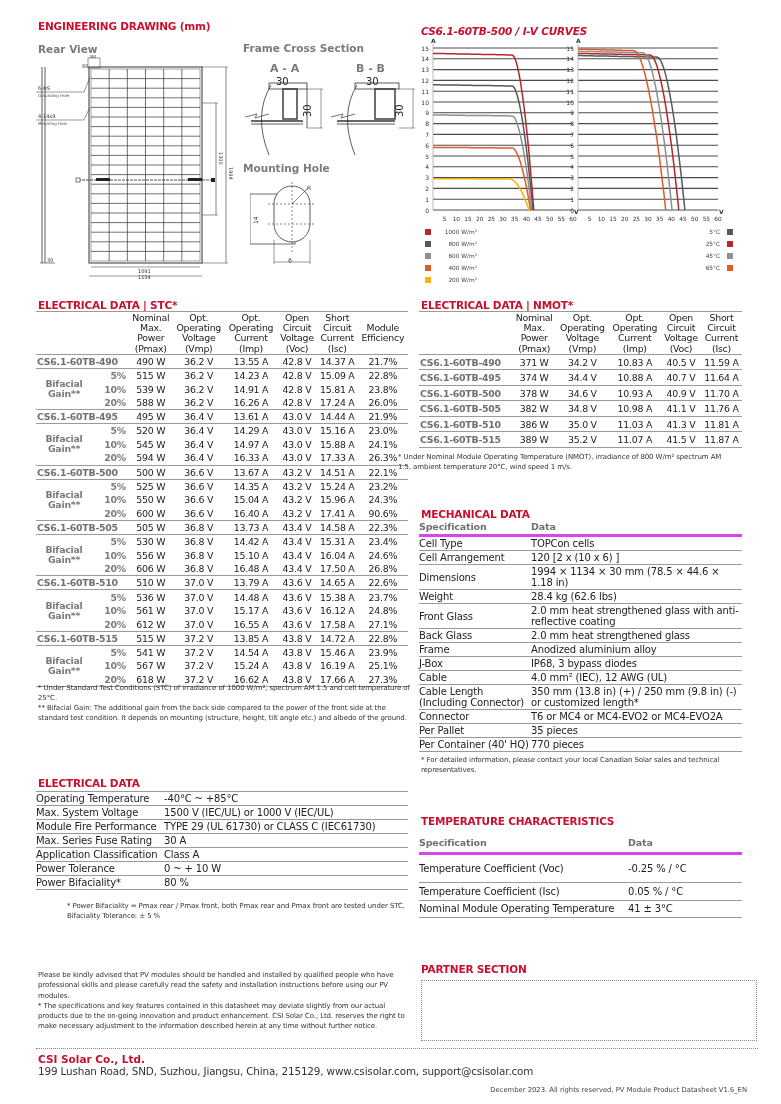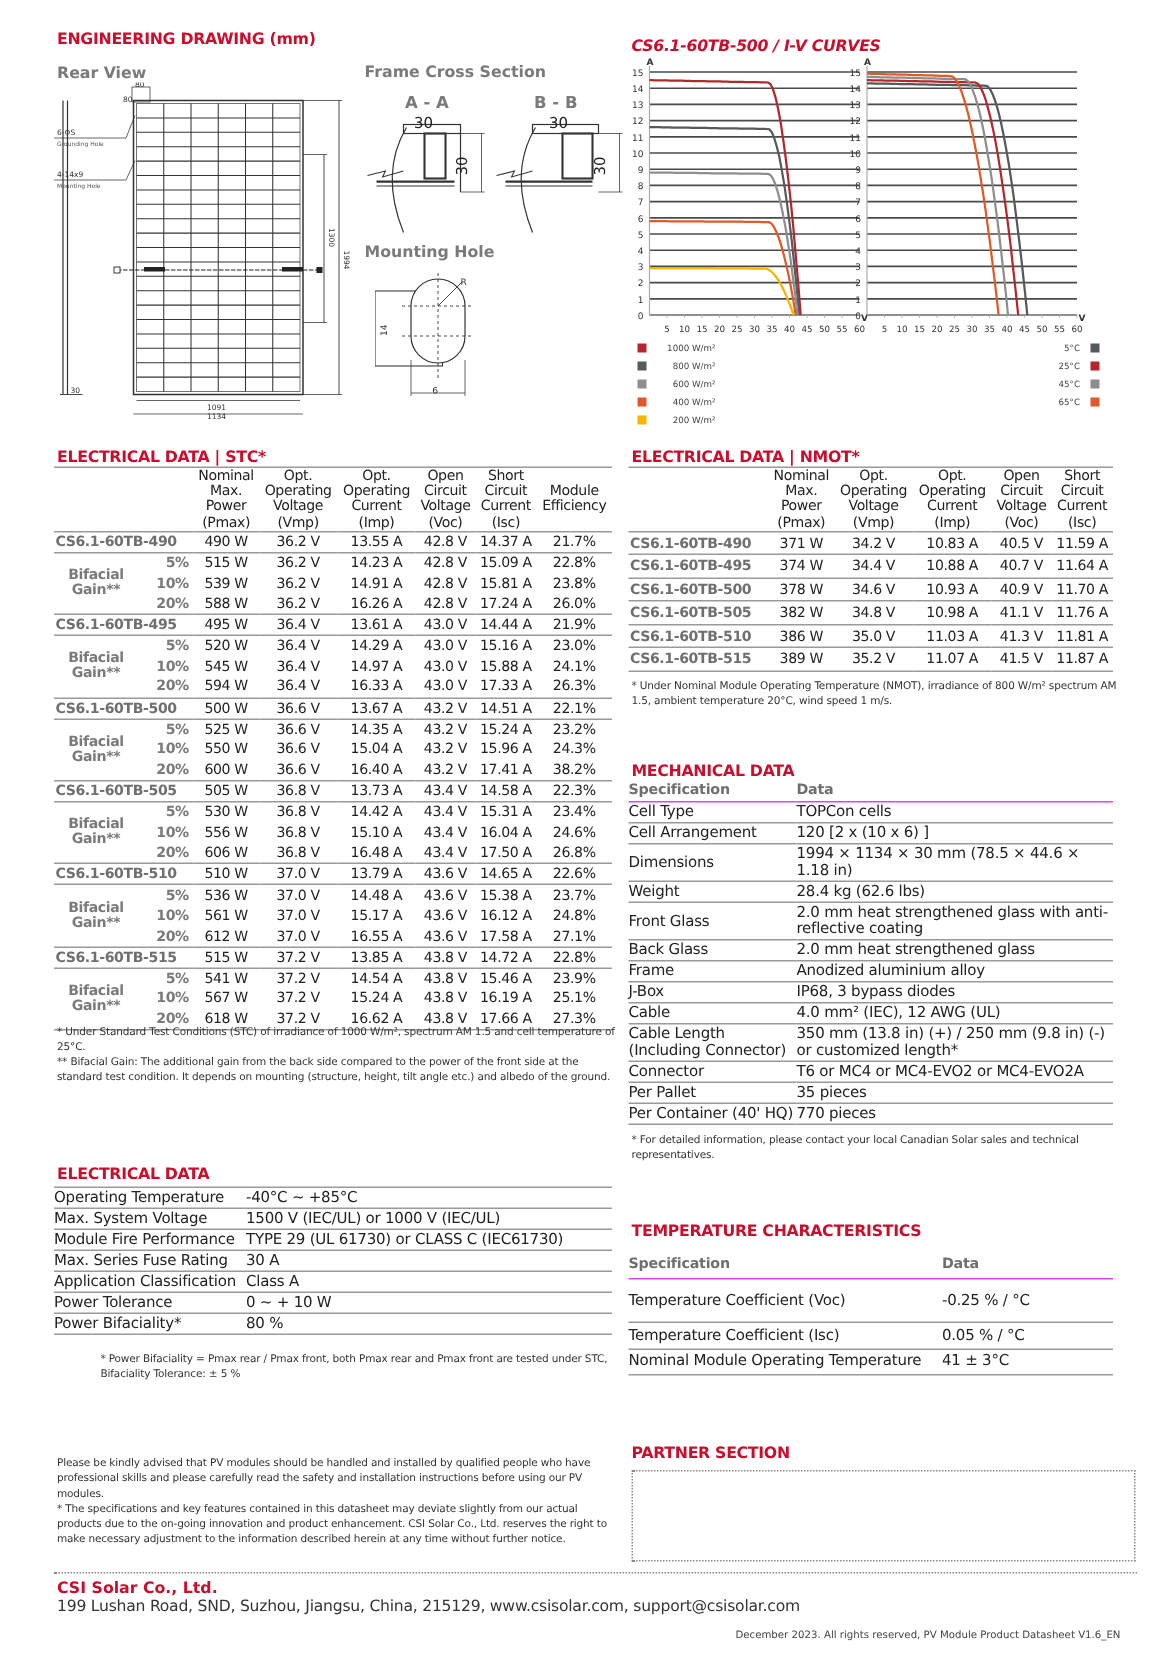--- a/index.html
+++ b/index.html
@@ -12,21 +12,21 @@
   .stc, .nmot { font-size: 9.4px; letter-spacing: -0.25px; }
   .stc th, .nmot th { font-weight: normal; line-height: 10.2px; text-align: center; vertical-align: bottom; padding: 0 1px; border-bottom: 1px solid #9a9a9a; }
   .stc td, .nmot td { text-align: center; height: 13.8px; line-height: 13px; padding: 0 1px; }
   .stc tr.model td, .stc tr.g20 td { border-bottom: 1px solid #9a9a9a; }
   .stc td.model-name, .nmot td.model-name { color: #6f6f6f; font-weight: bold; text-align: left; white-space: nowrap; }
   .stc td.bif { color: #7a7a7a; font-weight: bold; text-align: center; line-height: 10px; }
   .stc td.pct { color: #7a7a7a; font-weight: bold; text-align: right; padding-right: 3px; }
   .nmot td { border-bottom: 1px solid #9a9a9a; height: 15.5px; }
   .kv { font-size: 10px; letter-spacing: -0.15px; width: 100%; }
   .kv td { border-bottom: 1px solid #9a9a9a; line-height: 11px; padding: 1px 0 1px 0; vertical-align: middle; }
-  .kv th { text-align: left; color: #6f6f6f; font-weight: bold; font-size: 9.5px; border-bottom: 1px solid #d946ef; padding-bottom: 2px; }
+  .kv th { text-align: left; color: #6f6f6f; font-weight: bold; font-size: 9.5px; border-bottom: 3px solid #d946ef; padding-bottom: 2px; }
   .note { font-size: 7px; line-height: 10px; color: #333; letter-spacing: -0.1px; }
   .dotted-line { border-top: 1px dotted #888; }
 </style>
 </head>
 <body>
 
 <div class="abs sec-title" style="left:38px;top:20px;">ENGINEERING DRAWING (mm)</div>
 <div class="abs drawing-label" style="left:38px;top:43px;font-size:10.5px;">Rear View</div>
 <div class="abs drawing-label" style="left:243px;top:42px;font-size:10.5px;">Frame Cross Section</div>
 <div class="abs drawing-label" style="left:270px;top:62px;font-size:11px;">A - A</div>
@@ -457,21 +457,21 @@
         <td class="">15.96 A</td>
         <td class="">24.3%</td>
       </tr>
       <tr class="g20">
         <td class="pct">20%</td>
         <td class="">600 W</td>
         <td class="">36.6 V</td>
         <td class="">16.40 A</td>
         <td class="">43.2 V</td>
         <td class="">17.41 A</td>
-        <td class="">38.2%</td>
+        <td class="">90.6%</td>
       </tr>
       <tr class="model">
         <td colspan="2" class="model-name">CS6.1-60TB-505</td>
         <td>505 W</td>
         <td>36.8 V</td>
         <td>13.73 A</td>
         <td>43.4 V</td>
         <td>14.58 A</td>
         <td>22.3%</td>
       </tr>
@@ -673,21 +673,21 @@
       <tr>
         <td class="model-name">CS6.1-60TB-515</td>
         <td class="">389 W</td>
         <td class="">35.2 V</td>
         <td class="">11.07 A</td>
         <td class="">41.5 V</td>
         <td class="">11.87 A</td>
       </tr>
     </tbody>
 </table>
-<div class="abs note" style="left:421px;top:452px;width:330px;">* Under Nominal Module Operating Temperature (NMOT), irradiance of 800 W/m² spectrum AM 1.5, ambient temperature 20°C, wind speed 1 m/s.</div>
+<div class="abs note" style="left:398px;top:452px;width:330px;">* Under Nominal Module Operating Temperature (NMOT), irradiance of 800 W/m² spectrum AM 1.5, ambient temperature 20°C, wind speed 1 m/s.</div>
 
 <div class="abs sec-title" style="left:421px;top:508px;">MECHANICAL DATA</div>
 <div class="abs" style="left:419px;top:521px;width:323px;">
   <table class="kv" id="mech-table">
     <thead>
         <tr>
       <th style="width:112px;">Specification</th>
       <th>Data</th>
     </tr>
       </thead>

